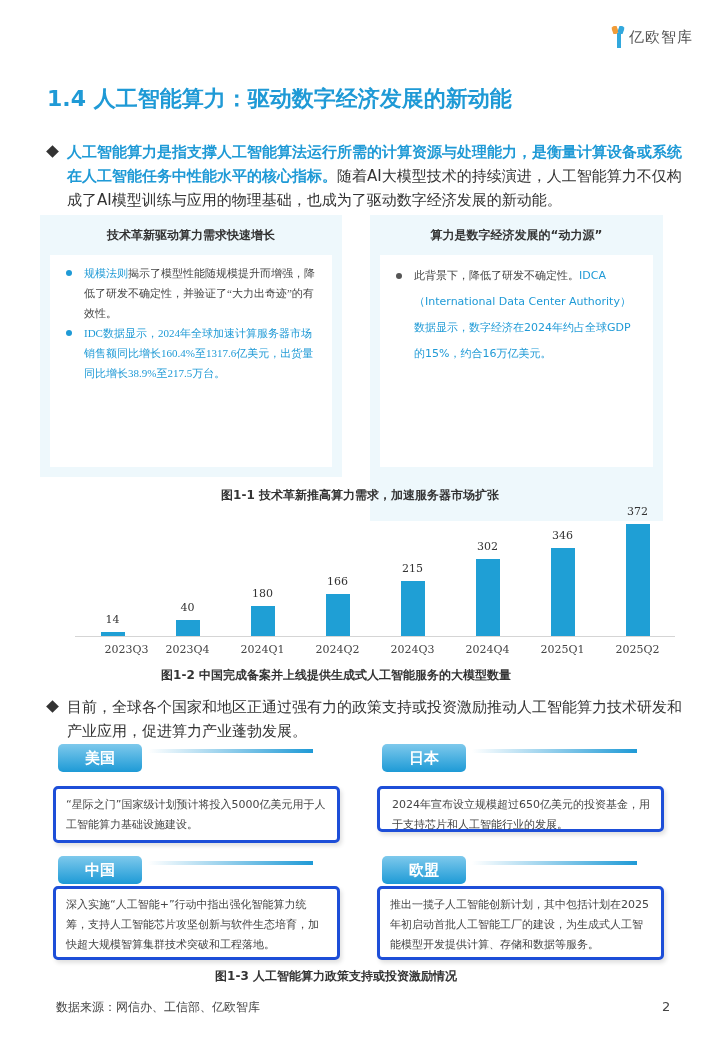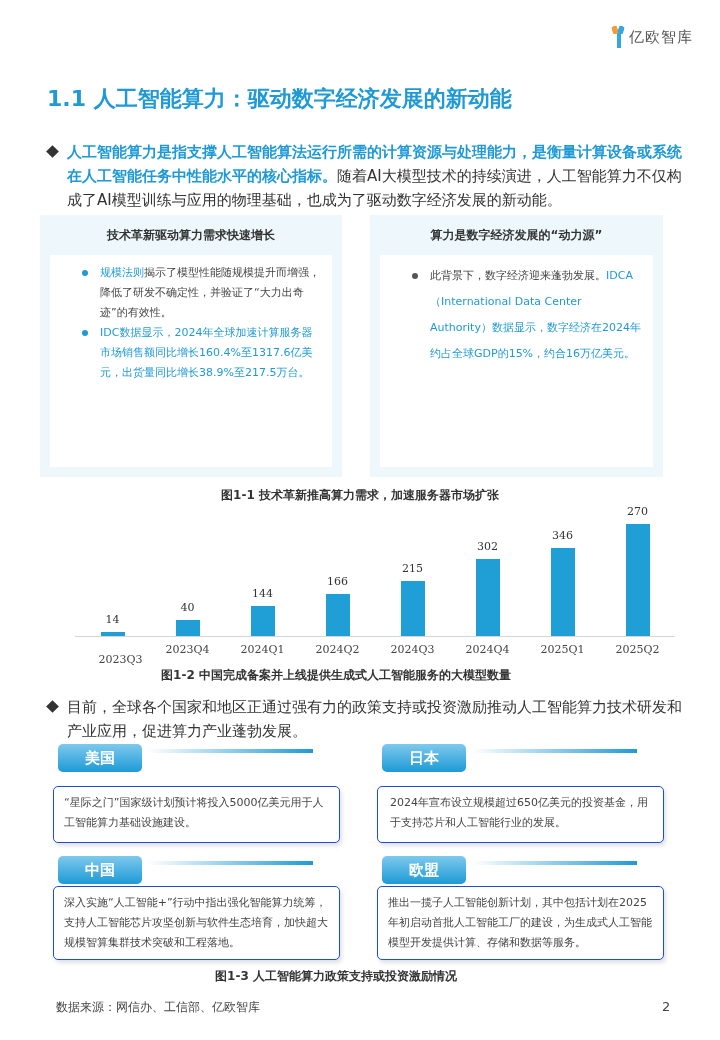--- a/index.html
+++ b/index.html
@@ -17,105 +17,105 @@
 
   .page-title { position: absolute; top: 84px; left: 47px; font-size: 22px; font-weight: bold; color: #1f9ad6; }
 
   .bullet-para { position: absolute; left: 45px; width: 640px; font-size: 15px; line-height: 24px; color: #333; }
   .diamond { display: inline-block; width: 9px; height: 9px; background: #333; transform: rotate(45deg); margin: 0 10px 1px 3px; }
   .hl { color: #1f9ad6; font-weight: bold; }
   .indent { padding-left: 22px; text-indent: -22px; }
 
   .panel { position: absolute; top: 215px; background: #eef8fc; }
   .panel-title { text-align: center; font-size: 12px; font-weight: bold; color: #333; padding-top: 12px; height: 40px; }
-  .panel-body { background: #ffffff; margin: 0 10px; padding: 8px 12px 8px 30px; }
+  .panel-body { background: #ffffff; margin: 0 10px; padding: 8px 12px 8px 14px; }
   .pb-item { position: relative; padding-left: 20px; font-size: 11px; line-height: 20px; color: #444; }
   .pb-item .dot { position: absolute; left: 2px; top: 7px; width: 6px; height: 6px; border-radius: 50%; background: #555; }
   .pb-item .dot.blue { background: #1f9ad6; }
   .blue { color: #1f9ad6; }
   .right .pb-item { line-height: 26px; }
   .right .pb-item .dot { top: 10px; }
 
   .chart-title { position: absolute; top: 487px; left: 0; width: 720px; text-align: center; font-size: 12px; font-weight: bold; color: #333; }
   .chart { position: absolute; left: 75px; top: 505px; width: 600px; height: 160px; }
   .axis { position: absolute; left: 0; right: 0; top: 131px; height: 1px; background: #d5d5d5; }
   .bar-col { position: absolute; bottom: 29px; width: 75px; display: flex; flex-direction: column; align-items: center; justify-content: flex-end; }
   .bar-val { font-family: "DejaVu Serif", serif; font-size: 11px; color: #333; margin-bottom: 6px; }
   .bar { width: 24px; background: #1f9fd5; }
   .bar-lbl { position: absolute; top: 138px; width: 75px; text-align: center; font-family: "DejaVu Serif", serif; font-size: 11px; color: #444; }
 
   .fig-caption { position: absolute; left: 0; width: 672px; text-align: center; font-size: 12px; font-weight: bold; color: #333; }
 
   .policy { position: absolute; width: 295px; }
   .policy-tab { position: absolute; left: 15px; top: 0; width: 84px; height: 28px; border-radius: 5px; background: linear-gradient(180deg, #7ec9ec, #1d9ad6); color: #fff; font-size: 15px; font-weight: bold; text-align: center; line-height: 28px; }
   .policy-line { position: absolute; left: 105px; top: 5px; width: 165px; height: 4px; background: linear-gradient(90deg, #ffffff, #1f9ad6); }
-  .policy-box { position: absolute; left: 10px; top: 42px; width: 287px; border: 1px solid #1d4ed8; border-radius: 5px; background: #fff; box-shadow: 2px 3px 4px rgba(0,0,0,0.12); padding: 6px 10px; font-size: 11px; line-height: 20px; color: #444; }
+  .policy-box { position: absolute; left: 10px; top: 42px; width: 287px; border: 3px solid #1d4ed8; border-radius: 5px; background: #fff; box-shadow: 2px 3px 4px rgba(0,0,0,0.12); padding: 6px 10px; font-size: 11px; line-height: 20px; color: #444; }
 
   .footer-src { position: absolute; top: 999px; left: 56px; font-size: 12px; color: #444; }
   .page-num { position: absolute; top: 999px; left: 662px; font-size: 13px; color: #444; }
 </style>
 </head>
 <body>
 
 <div class="logo">
   <div class="logo-mark">
       <span class="l"></span>
       <span class="r"></span>
       <span class="s"></span>
     </div>
   <span class="logo-text">亿欧智库</span>
 </div>
 
-<div class="page-title">1.1 人工智能算力：驱动数字经济发展的新动能</div>
+<div class="page-title">1.4 人工智能算力：驱动数字经济发展的新动能</div>
 
 <div class="bullet-para indent" style="top:140px;">
   <span class="diamond"></span><span class="hl">人工智能算力是指支撑人工智能算法运行所需的计算资源与处理能力，是衡量计算设备或系统在人工智能任务中性能水平的核心指标。</span><span>随着AI大模型技术的持续演进，人工智能算力不仅构成了AI模型训练与应用的物理基础，也成为了驱动数字经济发展的新动能。</span>
 </div>
 
-<div class="panel" style="left:40px; width:302px; height:262px;">
+<div class="panel" style="left:40px; width:302px; height:262px;font-family:Liberation Serif, serif;">
   <div class="panel-title">技术革新驱动算力需求快速增长</div>
   <div class="panel-body" style="height:212px;">
     <div class="pb-item">
       <span class="dot blue"></span>
       <span class="blue">规模法则</span><span>揭示了模型性能随规模提升而增强，降低了研发不确定性，并验证了“大力出奇迹”的有效性。</span>
     </div>
     <div class="pb-item">
       <span class="dot blue"></span>
       <span class="blue">IDC数据显示，2024年全球加速计算服务器市场销售额同比增长160.4%至1317.6亿美元，出货量同比增长38.9%至217.5万台。</span>
     </div>
   </div>
 </div>
 
-<div class="panel right" style="left:370px; width:293px; height:262px;">
+<div class="panel right" style="left:370px; width:293px; height:306px;">
   <div class="panel-title">算力是数字经济发展的“动力源”</div>
   <div class="panel-body" style="height:212px;">
     <div class="pb-item">
       <span class="dot"></span>
-      <span>此背景下，数字经济迎来蓬勃发展。</span><span class="blue">IDCA（International Data Center Authority）数据显示，数字经济在2024年约占全球GDP的15%，约合16万亿美元。</span>
+      <span>此背景下，降低了研发不确定性。</span><span class="blue">IDCA（International Data Center Authority）数据显示，数字经济在2024年约占全球GDP的15%，约合16万亿美元。</span>
     </div>
   </div>
 </div>
 
 <div class="chart-title">图1-1 技术革新推高算力需求，加速服务器市场扩张</div>
 
 <div class="chart">
   <div class="axis"></div>
   <div id="bars">
       <div class="bar-col" style="left: 0px; justify-content: center;">
         <div class="bar-val">14</div>
         <div class="bar" style="height: 4px; background: rgb(31, 159, 213);"></div>
       </div>
-      <div class="bar-lbl" style="left: 8px; margin-top: 10px;">2023Q3</div>
+      <div class="bar-lbl" style="left: 14px;">2023Q3</div>
       <div class="bar-col" style="left: 75px;">
         <div class="bar-val">40</div>
         <div class="bar" style="height: 15.5626px; background: rgb(31, 159, 213);"></div>
       </div>
       <div class="bar-lbl" style="left: 75px;">2023Q4</div>
       <div class="bar-col" style="left: 150px;">
-        <div class="bar-val">144</div>
+        <div class="bar-val">180</div>
         <div class="bar" style="height: 29.8497px; background: rgb(31, 159, 213);"></div>
       </div>
       <div class="bar-lbl" style="left: 150px;">2024Q1</div>
       <div class="bar-col" style="left: 225px;">
         <div class="bar-val">166</div>
         <div class="bar" style="height: 42.3508px; background: rgb(31, 159, 213);"></div>
       </div>
       <div class="bar-lbl" style="left: 225px;">2024Q2</div>
       <div class="bar-col" style="left: 300px;">
         <div class="bar-val">215</div>
@@ -126,21 +126,21 @@
         <div class="bar-val">302</div>
         <div class="bar" style="height: 77.0478px; background: rgb(31, 159, 213);"></div>
       </div>
       <div class="bar-lbl" style="left: 375px;">2024Q4</div>
       <div class="bar-col" style="left: 450px;">
         <div class="bar-val">346</div>
         <div class="bar" style="height: 88.2733px; background: rgb(31, 159, 213);"></div>
       </div>
       <div class="bar-lbl" style="left: 450px;">2025Q1</div>
       <div class="bar-col" style="left: 525px;">
-        <div class="bar-val">270</div>
+        <div class="bar-val">372</div>
         <div class="bar" style="height: 112px; background: rgb(31, 159, 213);"></div>
       </div>
       <div class="bar-lbl" style="left: 525px;">2025Q2</div>
     </div>
 </div>
 
 <div class="fig-caption" style="top:667px;">图1-2 中国完成备案并上线提供生成式人工智能服务的大模型数量</div>
 
 <div class="bullet-para indent" style="top:695px;">
   <span class="diamond"></span><span>目前，全球各个国家和地区正通过强有力的政策支持或投资激励推动人工智能算力技术研发和产业应用，促进算力产业蓬勃发展。</span>
@@ -148,21 +148,21 @@
 
 <div class="policy" style="left:43px; top:744px; height:100px;">
   <div class="policy-tab">美国</div>
   <div class="policy-line"></div>
   <div class="policy-box" style="height:57px;">“星际之门”国家级计划预计将投入5000亿美元用于人工智能算力基础设施建设。</div>
 </div>
 
 <div class="policy" style="left:367px; top:744px; height:100px;">
   <div class="policy-tab">日本</div>
   <div class="policy-line"></div>
-  <div class="policy-box" style="height:57px;padding-left:12px;">2024年宣布设立规模超过650亿美元的投资基金，用于支持芯片和人工智能行业的发展。</div>
+  <div class="policy-box" style="height:46px;padding-left:12px;">2024年宣布设立规模超过650亿美元的投资基金，用于支持芯片和人工智能行业的发展。</div>
 </div>
 
 <div class="policy" style="left:43px; top:856px; height:100px;">
   <div class="policy-tab">中国</div>
   <div class="policy-line"></div>
   <div class="policy-box" style="top:30px; height:74px;">深入实施“人工智能+”行动中指出强化智能算力统筹，支持人工智能芯片攻坚创新与软件生态培育，加快超大规模智算集群技术突破和工程落地。</div>
 </div>
 
 <div class="policy" style="left:367px; top:856px; height:100px;">
   <div class="policy-tab">欧盟</div>

